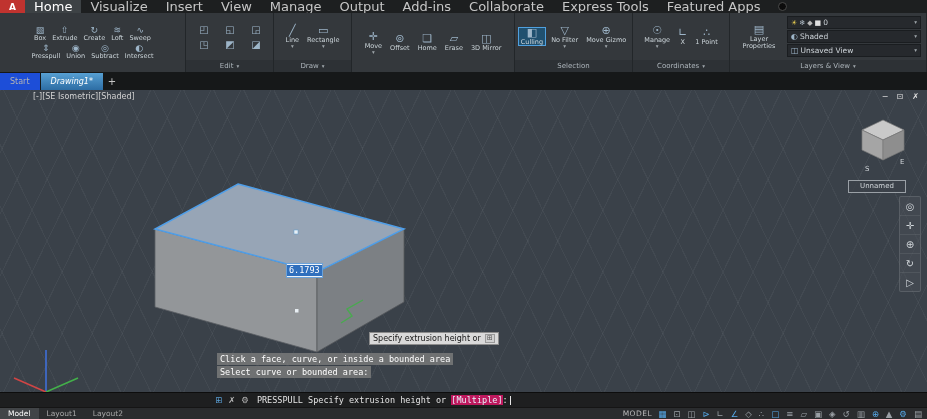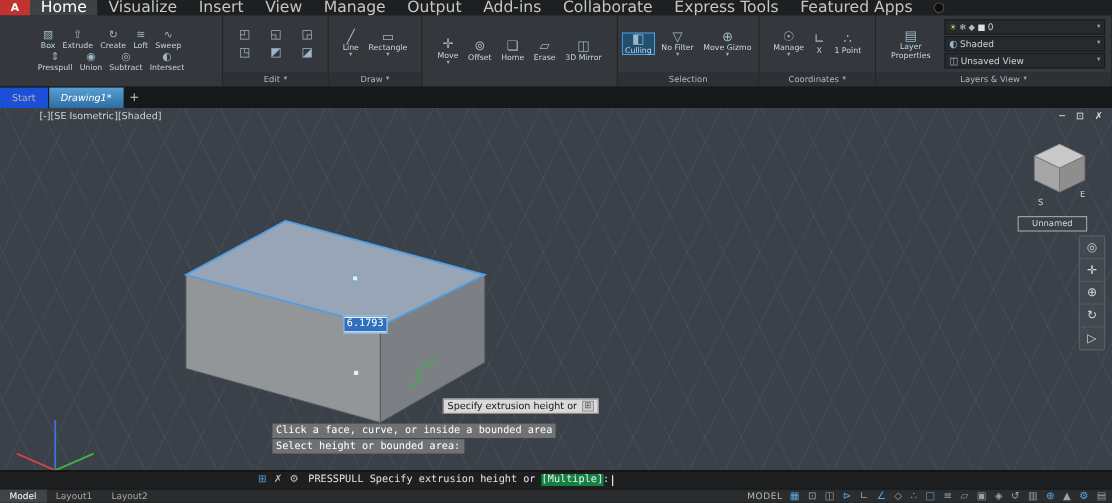--- a/index.html
+++ b/index.html
@@ -56,30 +56,30 @@
   .viewcube{position:absolute;left:852px;top:22px;}
   .viewcube text{font-size:7px;fill:#d3d8dc;font-family:"DejaVu Sans",sans-serif;}
   .unnamed{position:absolute;left:848px;top:90px;width:56px;height:11px;line-height:11px;text-align:center;border:1px solid #9aa0a6;background:rgba(60,66,73,.85);color:#d2d7db;font-size:7px;}
   .navbar{position:absolute;left:899px;top:106px;width:20px;background:rgba(74,80,88,.5);border:1px solid rgba(255,255,255,.12);border-radius:2px;display:flex;flex-direction:column;}
   .nvi{height:18px;display:flex;align-items:center;justify-content:center;color:#d3d8dc;font-size:10px;border-bottom:1px solid rgba(255,255,255,.08);}
   .nvi:last-child{border-bottom:none;}
   .dyninput{position:absolute;left:286px;top:173px;height:13px;background:#eef3f8;border:1px solid #6aa1d8;display:flex;align-items:center;}
   .dyninput .sel{background:#2f6fbd;color:#fff;font-family:"DejaVu Sans Mono",monospace;font-size:8.5px;padding:0 2px;line-height:11px;}
   .vtooltip{position:absolute;left:369px;top:242px;height:13px;background:#d9d9d9;border:1px solid #8b8b8b;color:#161616;font-size:8px;display:flex;align-items:center;gap:4px;padding:0 3px;box-sizing:border-box;}
   .ticon{font-size:7px;color:#555;border:1px solid #999;line-height:7px;padding:0 1px;background:#cfcfcf;}
-  .prompts{position:absolute;left:227px;top:263px;display:flex;flex-direction:column;align-items:flex-start;gap:1px;}
+  .prompts{position:absolute;left:217px;top:263px;display:flex;flex-direction:column;align-items:flex-start;gap:1px;}
   .promptline{background:rgba(125,125,125,.8);color:#fff;font-family:"DejaVu Sans Mono",monospace;font-size:8.5px;padding:1px 3px;white-space:pre;}
   .ucs{position:absolute;left:6px;top:254px;}
 
   
   .cmdrow{position:absolute;left:0;top:392px;width:927px;height:15px;background:#1e1f20;display:flex;align-items:center;border-top:1px solid #0d0d0d;box-sizing:border-box;}
   .cmdicons{display:flex;gap:6px;margin-left:215px;}
   .cic{font-size:8.5px;line-height:9px;}
   .cmdtext{margin-left:8px;font-family:"DejaVu Sans Mono",monospace;font-size:8.5px;color:#e4e4e4;white-space:pre;display:flex;align-items:center;}
-  .cmdopt{background:#15803d;color:#e7f1fb;}
+  .cmdopt{background:#be185d;color:#e7f1fb;}
   .cmdcaret{width:1px;height:9px;background:#e8e8e8;margin-left:2px;}
 
   
   .statusrow{position:absolute;left:0;top:407px;width:927px;height:12px;background:#2a2c2e;display:flex;align-items:center;border-top:1px solid #151515;box-sizing:border-box;}
   #layoutTabs{display:flex;height:12px;}
   .ltab{padding:0 8px;height:12px;display:flex;align-items:center;color:#a6a6a6;font-size:7.5px;}
   .ltab.active{background:#414447;color:#fff;}
   .sright{margin-left:auto;display:flex;align-items:center;gap:6px;padding-right:5px;}
   .modellbl{color:#b9b9b9;font-size:7.5px;letter-spacing:.5px;}
   .sic{font-size:8.5px;color:#9aa0a5;line-height:10px;}
@@ -333,21 +333,21 @@
         <span class="sel">6.1793</span>
       </div>
 
     <div class="vtooltip">
       <span>Specify extrusion height or</span>
       <span class="ticon">⊞</span>
     </div>
 
     <div class="prompts" id="promptLines">
         <div class="promptline">Click a face, curve, or inside a bounded area</div>
-        <div class="promptline">Select height or bounded area:</div>
+        <div class="promptline">Select curve or bounded area:</div>
       </div>
 
     <svg class="ucs" width="84" height="52" viewBox="0 0 84 52">
       <line x1="40" y1="48" x2="40" y2="6" stroke="#3f6fd8" stroke-width="1.6"></line>
       <line x1="40" y1="48" x2="8" y2="34" stroke="#d04545" stroke-width="1.6"></line>
       <line x1="40" y1="48" x2="72" y2="34" stroke="#43b04a" stroke-width="1.6"></line>
     </svg>
   </div>
 
   <div class="cmdrow">

